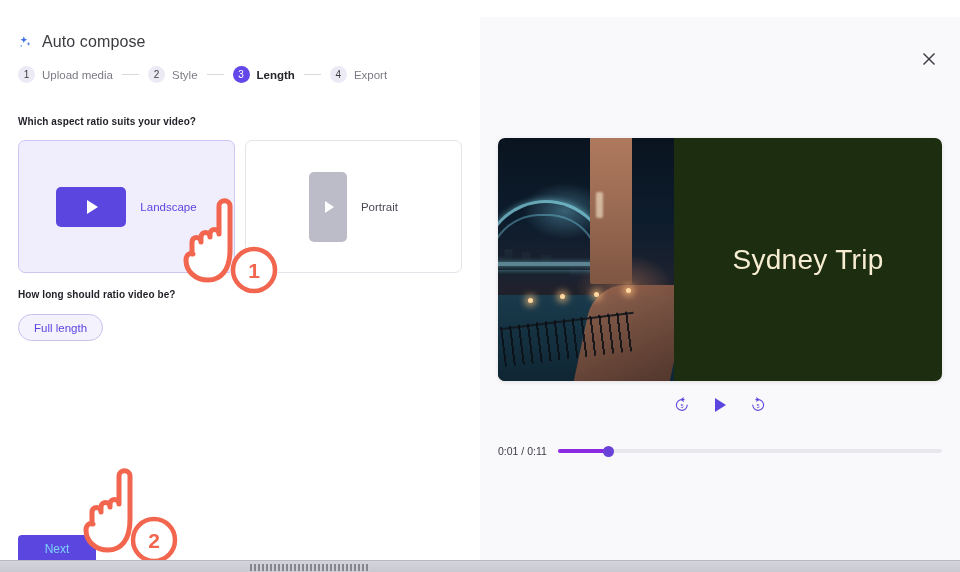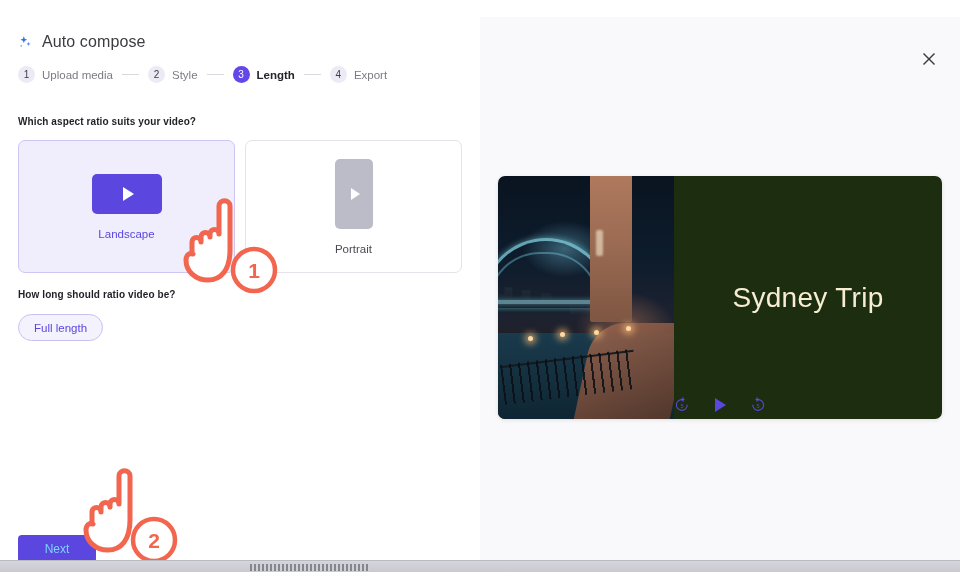--- a/index.html
+++ b/index.html
@@ -101,21 +101,21 @@
     letter-spacing: .1px;
   }
   #heading-aspect { top: 99px; }
   #heading-length { top: 272px; }
 
   
   .cards { position: absolute; left: 18px; top: 123px; display: flex; gap: 10px; }
   .ratio-card {
     width: 217px; height: 133px;
     border-radius: 7px;
-    display: flex; flex-direction: column;
+    display: flex; flex-direction: row;
     align-items: center; justify-content: center;
     gap: 14px;
     background: #ffffff;
     border: 1px solid #e3e3e9;
   }
   .ratio-card.selected {
     background: #f0edfc;
     border: 1px solid #cfc6f4;
   }
   .thumb-landscape {
@@ -174,21 +174,20 @@
     color: #3b3b42;
   }
 
   .preview {
     position: absolute; left: 18px; top: 121px;
     width: 444px; height: 243px;
     border-radius: 7px;
     overflow: hidden;
     display: flex;
     box-shadow: 0 1px 4px rgba(0,0,0,.10);
-    margin-top: 38px;
   }
   .preview-photo {
     width: 176px; height: 243px;
     position: relative;
     background:
       radial-gradient(ellipse 60px 40px at 38% 30%, rgba(120,200,225,.40), transparent 70%),
       radial-gradient(ellipse 70px 50px at 72% 62%, rgba(210,130,90,.45), transparent 70%),
       linear-gradient(180deg, #0a1420 0%, #0d1c2c 34%, #1d2230 58%, #241c1c 78%, #2b1e1a 100%);
       overflow: hidden;
   }
@@ -425,20 +424,27 @@
       </div>
       <div class="pb-btn">
         <svg width="18" height="18" viewBox="0 0 18 18">
           <path d="M3.8 9 A5.4 5.4 0 1 0 9 3.6 L6.9 3.6" fill="none" stroke="currentColor" stroke-width="1.1" stroke-linecap="round"></path>
           <path d="M7.6 1.9 L9.8 3.6 L7.6 5.1" fill="none" stroke="currentColor" stroke-width="1.1" stroke-linejoin="round" stroke-linecap="round"></path>
           <text x="9" y="11.6" font-size="5.6" fill="currentColor" text-anchor="middle" font-family="Liberation Sans, sans-serif">5</text>
         </svg>
       </div>
     </div>
 
+    <div class="timeline-row">
+      <div class="time-text">0:01 / 0:11</div>
+      <div class="track">
+        <div class="track-fill" style="width: 13%;"></div>
+        <div class="track-handle" style="left: 13%;"></div>
+      </div>
+    </div>
   </div>
 
   <div class="cursor-annot" style="left:172px; top:192px;">
     <svg width="112" height="108" viewBox="0 0 112 108">
       <g fill="#ffffff" stroke="#f2654e" stroke-width="5" stroke-linejoin="round" stroke-linecap="round">
         <path d="M20 62 L20 50 C20 44 29 44 29 50 L29 45 C29 39 38 39 38 45 L38 42 C38 36 47 36 47 42 L47 14 C47 7 58 7 58 14 L58 58 C58 78 49 88 36 88 C23 88 14 79 14 68 C14 63 18 60 21 62 Z"></path>
       </g>
       <circle cx="82" cy="78" r="21" fill="#ffffff" stroke="#f2654e" stroke-width="4.5"></circle>
       <text x="82" y="86" font-size="21" fill="#f2654e" text-anchor="middle" font-family="Liberation Sans, sans-serif" font-weight="bold">1</text>
     </svg>

